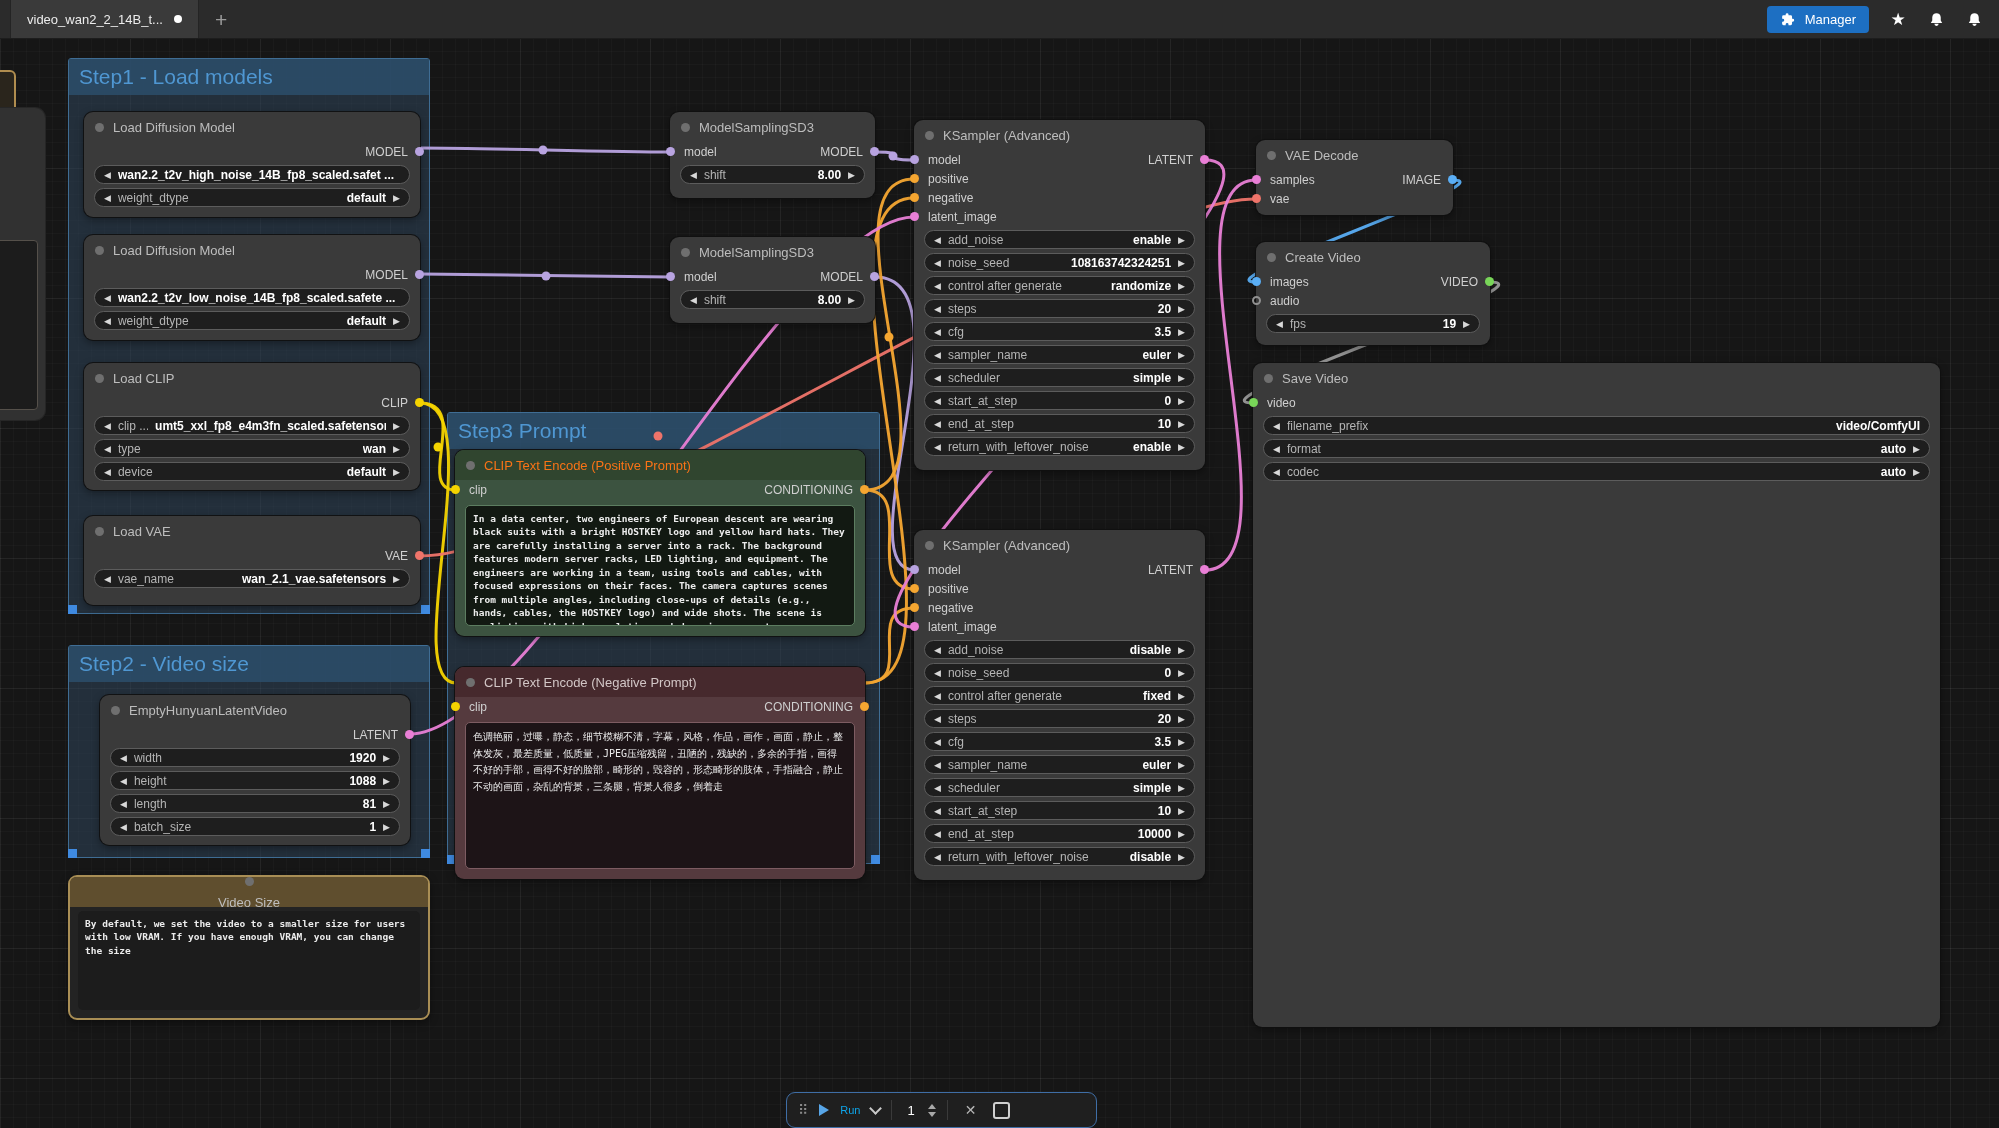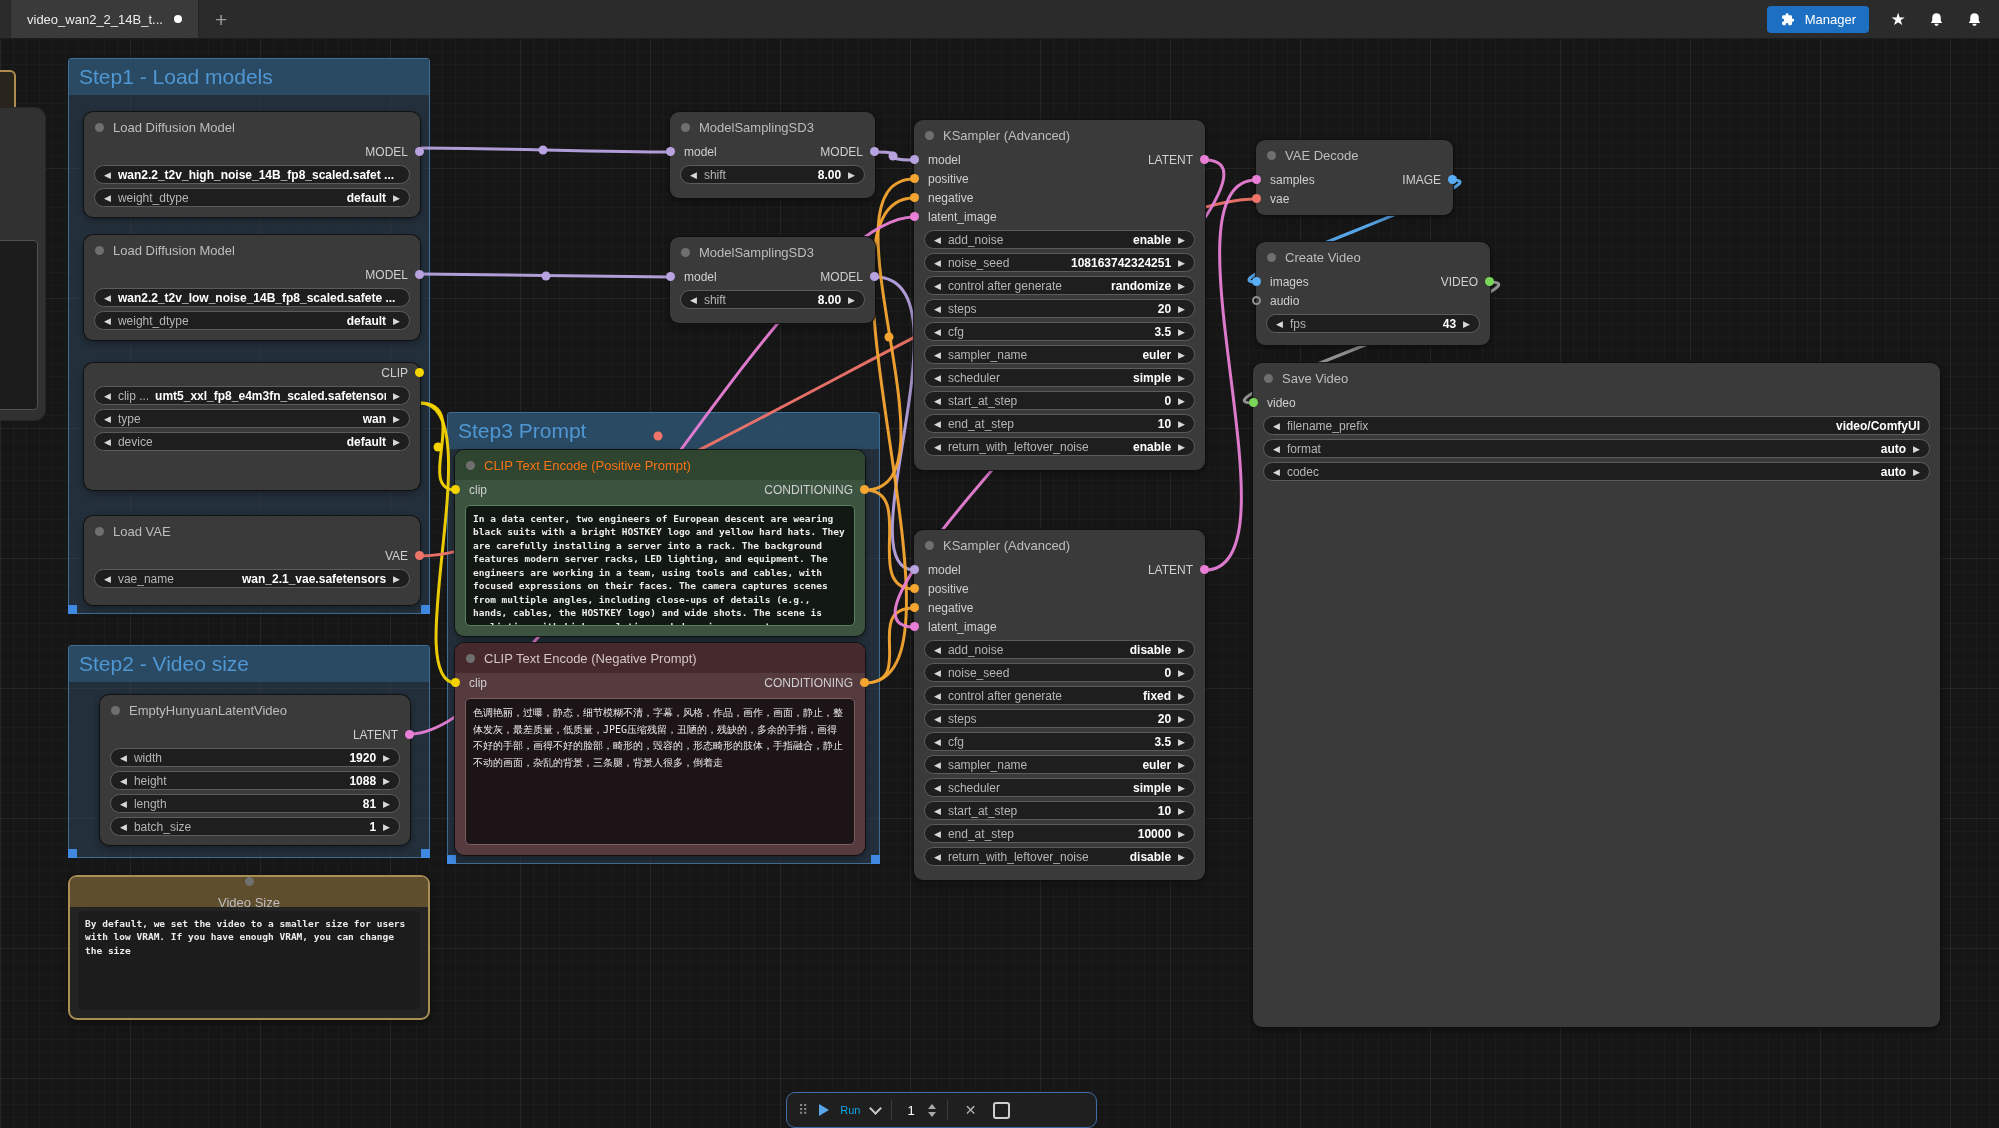--- a/index.html
+++ b/index.html
@@ -50,21 +50,21 @@
     border-radius:10px;display:flex;align-items:center;padding:0 9px;gap:7px;color:#b5b5b5;box-sizing:border-box;overflow:hidden;}
   .warr{font-size:9px;color:#d8d8d8;flex:0 0 auto;}
   .wlab{white-space:nowrap;overflow:hidden;}
   .wval{margin-left:auto;color:#fff;font-weight:bold;white-space:nowrap;overflow:hidden;}
   .wval.file{margin-left:0;}
   .textbox{flex:1 1 auto;margin:6px 10px 10px;background:#141414;border:1px solid #5a5a5a;border-radius:5px;
     padding:6px 7px;font-family:"DejaVu Sans Mono",monospace;font-size:9.5px;line-height:1.42;color:#ececec;
     overflow:hidden;font-weight:bold;text-align:left;}
   .node.green{background:#3c5340;} .node.green .ntitle{background:#30452f;color:#f97316;}
   .node.green .textbox{background:#121912;border-color:#5c7d60;}
-  .node.red{background:#553a3e;} .node.red .ntitle{background:#46292d;color:#d2c6c6;}
+  .node.red{background:#553a3e;margin-top:24px;} .node.red .ntitle{background:#46292d;color:#d2c6c6;}
   .node.red .textbox{background:#1d1417;border-color:#7d5c62;font-weight:normal;font-size:10px;line-height:1.65;}
   .node.note{background:#232323;border:2px solid #a98e55;box-shadow:0 3px 8px rgba(0,0,0,0.4);}
   .node.note .ntitle{background:#5f4e2e;border-radius:6px 6px 0 0;flex-direction:column;}
   .node.note .textbox{background:#1c1c1c;border:none;margin:4px 8px 8px;}
 
   
   .partial{position:absolute;z-index:10;}
 
   
   #runbar{position:absolute;left:786px;top:1092px;width:311px;height:36px;background:#1f1f1f;
@@ -168,20 +168,24 @@
         <span class="wval file">wan2.2_t2v_low_noise_14B_fp8_scaled.safete ...</span>
       </div>
       <div class="widget">
         <span class="warr">◀</span>
         <span class="wlab">weight_dtype</span>
         <span class="wval">default</span>
         <span class="warr">▶</span>
       </div>
     </div>
     <div class="node" style="left: 84px; top: 363px; width: 336px; height: 127px;">
+      <div class="ntitle">
+        <span class="tdot"></span>
+        <span>Load CLIP</span>
+      </div>
       <div class="row">
         <span class="outlab">CLIP</span>
         <span class="pin out" style="background: rgb(245, 212, 0);"></span>
       </div>
       <div class="widget">
         <span class="warr">◀</span>
         <span class="wlab">clip ...</span>
         <span class="wval">umt5_xxl_fp8_e4m3fn_scaled.safetensors</span>
         <span class="warr">▶</span>
       </div>
@@ -512,21 +516,21 @@
         <span class="outlab">VIDEO</span>
         <span class="pin out" style="background: rgb(121, 214, 89);"></span>
       </div>
       <div class="row">
         <span class="pin in hollow"></span>
         <span class="inlab">audio</span>
       </div>
       <div class="widget">
         <span class="warr">◀</span>
         <span class="wlab">fps</span>
-        <span class="wval">43</span>
+        <span class="wval">19</span>
         <span class="warr">▶</span>
       </div>
     </div>
     <div class="node" style="left: 1253px; top: 363px; width: 687px; height: 664px;">
       <div class="ntitle">
         <span class="tdot"></span>
         <span>Save Video</span>
       </div>
       <div class="row">
         <span class="pin in" style="background: rgb(121, 214, 89);"></span>

